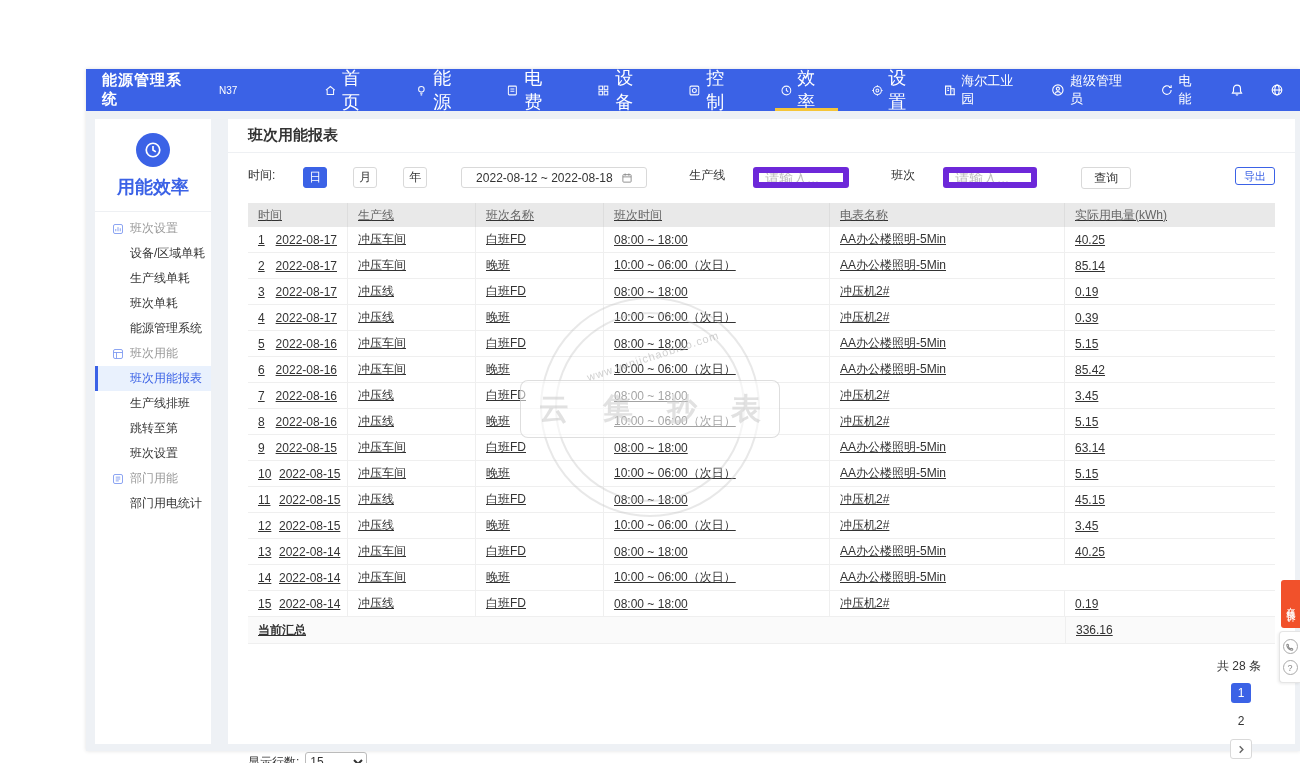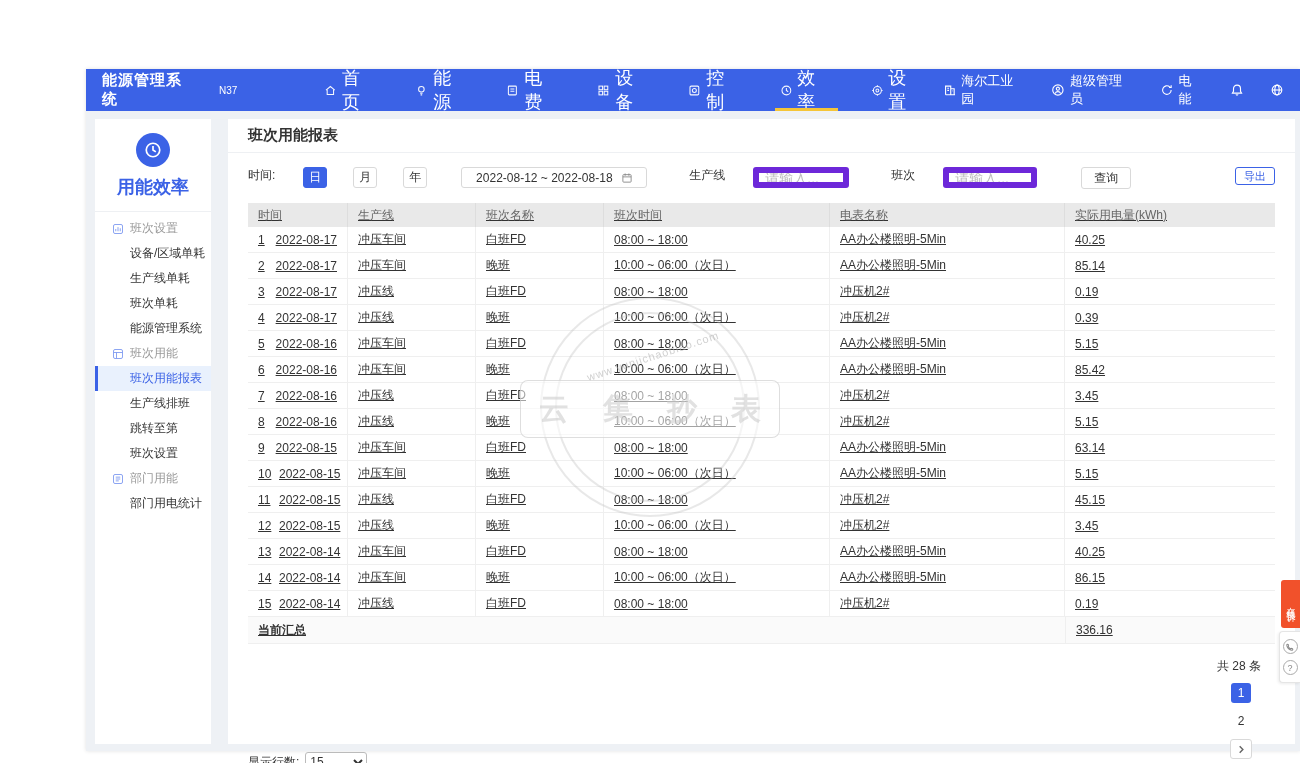--- a/index.html
+++ b/index.html
@@ -451,21 +451,20 @@
 
     <div class="trow">
       <div class="tcell c-time">
                   <span class="row-idx">14</span>
                   <span class="c-date">2022-08-14</span>
                 </div>
       <div class="tcell c-line">冲压车间</div>
       <div class="tcell c-shift">晚班</div>
       <div class="tcell c-stime">10:00 ~ 06:00（次日）</div>
       <div class="tcell c-meter">AA办公楼照明-5Min</div>
-      <div class="tcell c-kwh">86.15</div>
     </div>
 
     <div class="trow">
       <div class="tcell c-time">
                   <span class="row-idx">15</span>
                   <span class="c-date">2022-08-14</span>
                 </div>
       <div class="tcell c-line">冲压线</div>
       <div class="tcell c-shift">白班FD</div>
       <div class="tcell c-stime">08:00 ~ 18:00</div>

